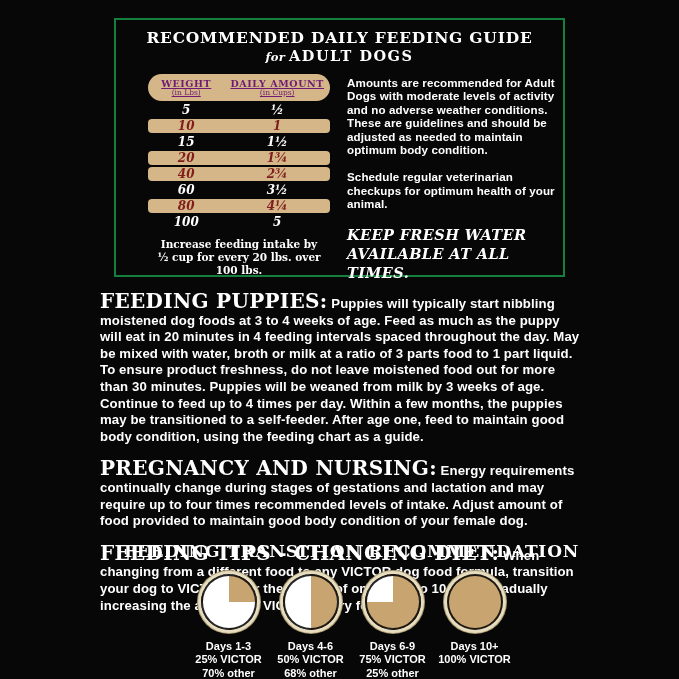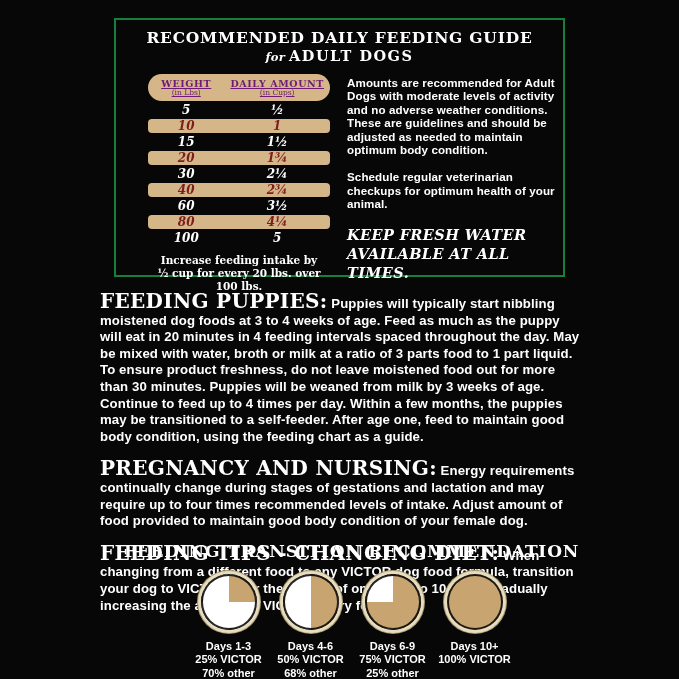--- a/index.html
+++ b/index.html
@@ -117,24 +117,20 @@
         <span class="cell c2">1</span>
       </div>
       <div class="tbl-row dark">
         <span class="cell c1">15</span>
         <span class="cell c2">1½</span>
       </div>
       <div class="tbl-row pill">
         <span class="cell c1">20</span>
         <span class="cell c2">1¾</span>
       </div>
-      <div class="tbl-row dark">
-        <span class="cell c1">30</span>
-        <span class="cell c2">2¼</span>
-      </div>
       <div class="tbl-row pill">
         <span class="cell c1">40</span>
         <span class="cell c2">2¾</span>
       </div>
       <div class="tbl-row dark">
         <span class="cell c1">60</span>
         <span class="cell c2">3½</span>
       </div>
       <div class="tbl-row pill">
         <span class="cell c1">80</span>

